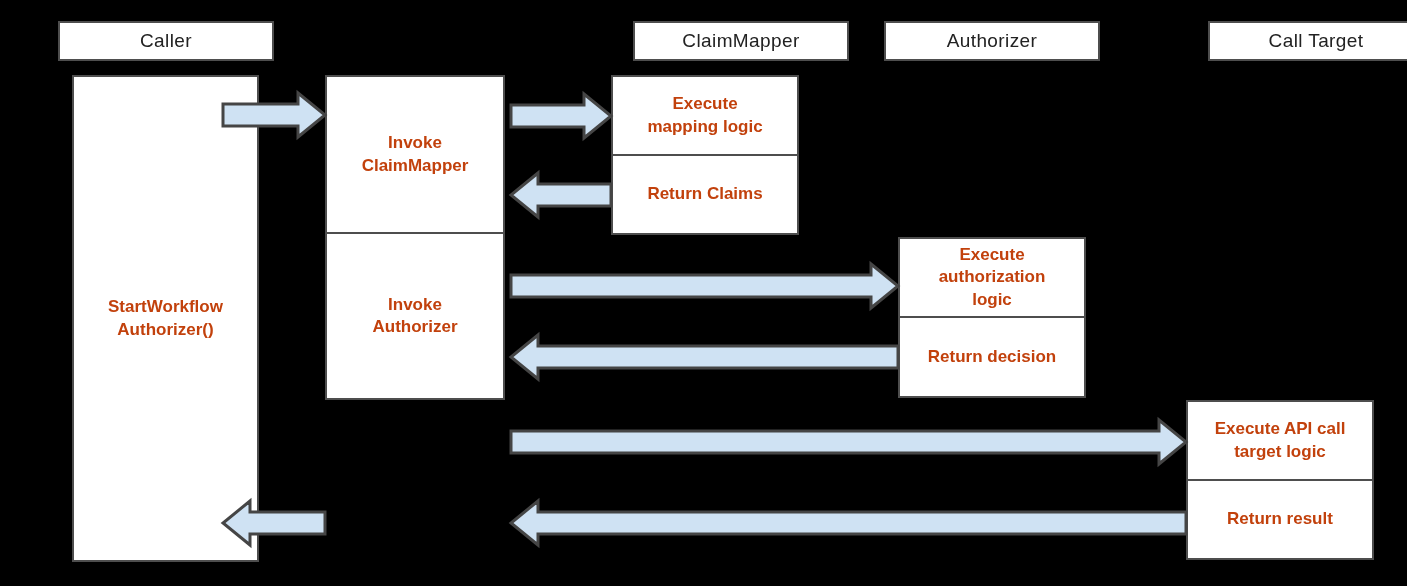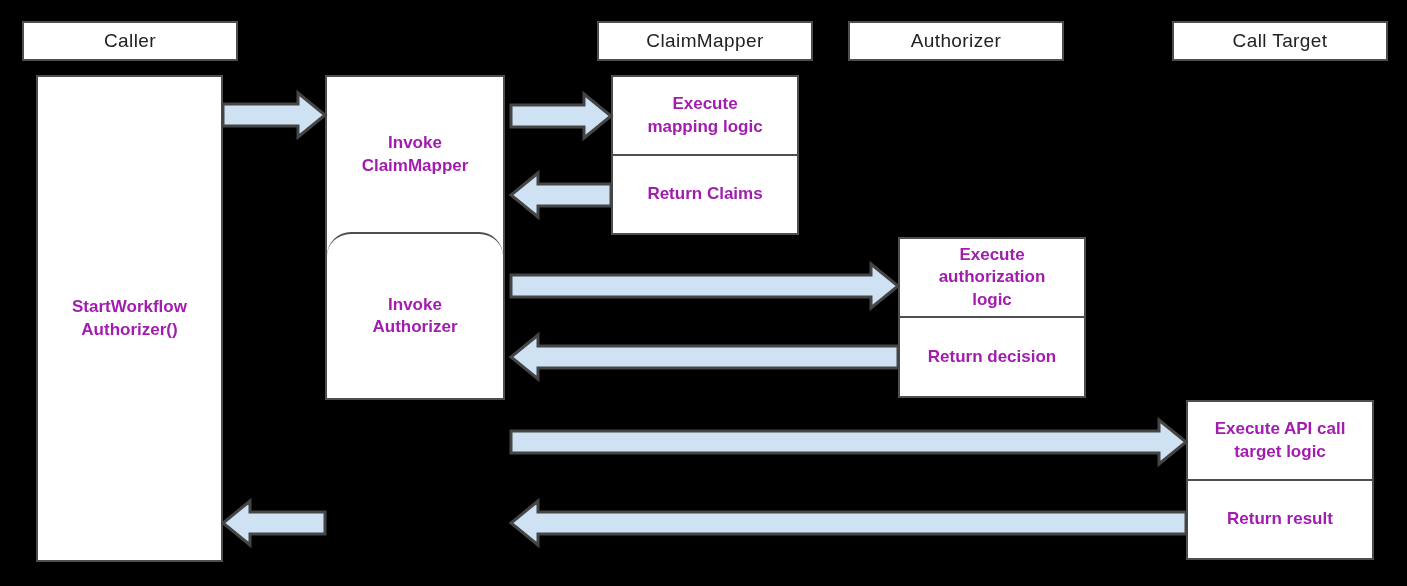--- a/index.html
+++ b/index.html
@@ -25,20 +25,21 @@
   }
   .box {
     position: absolute;
     box-sizing: border-box;
     background: #ffffff;
     border: 2px solid #4e4e4e;
     display: flex;
     align-items: center;
     justify-content: center;
     text-align: center;
+    margin-left: 36px;
   }
   .header {
     height: 40px;
     width: 216px;
     top: 21px;
     font-size: 19px;
     font-weight: 400;
     letter-spacing: 0.4px;
     color: #222222;
   }
@@ -57,21 +58,21 @@
     justify-content: center;
     text-align: center;
   }
   .cell + .cell {
     border-top: 2px solid #4e4e4e;
   }
   .label {
     font-weight: 700;
     font-size: 17px;
     line-height: 1.3;
-    color: #a21caf;
+    color: #c2410c;
     padding: 0 22px;
   }
 </style>
 </head>
 <body>
 
 <div class="stage">
 
   <div class="box header" style="left:22px;">Caller</div>
   <div class="box header" style="left:597px;">ClaimMapper</div>
@@ -79,21 +80,21 @@
   <div class="box header" style="left:1172px;">Call Target</div>
 
   <div class="box" style="left:36px; top:75px; width:187px; height:487px;">
     <span class="label">StartWorkflow Authorizer()</span>
   </div>
 
   <div class="stack" style="left:325px; top:75px; width:180px;">
     <div class="cell" style="height:155px;">
       <span class="label">Invoke ClaimMapper</span>
     </div>
-    <div class="cell" style="height:164px;border-radius:24px;">
+    <div class="cell" style="height:164px;">
       <span class="label">Invoke Authorizer</span>
     </div>
   </div>
 
   <div class="stack" style="left:611px; top:75px; width:188px;">
     <div class="cell" style="height:77px;">
       <span class="label">Execute mapping logic</span>
     </div>
     <div class="cell" style="height:77px;">
       <span class="label">Return Claims</span>

